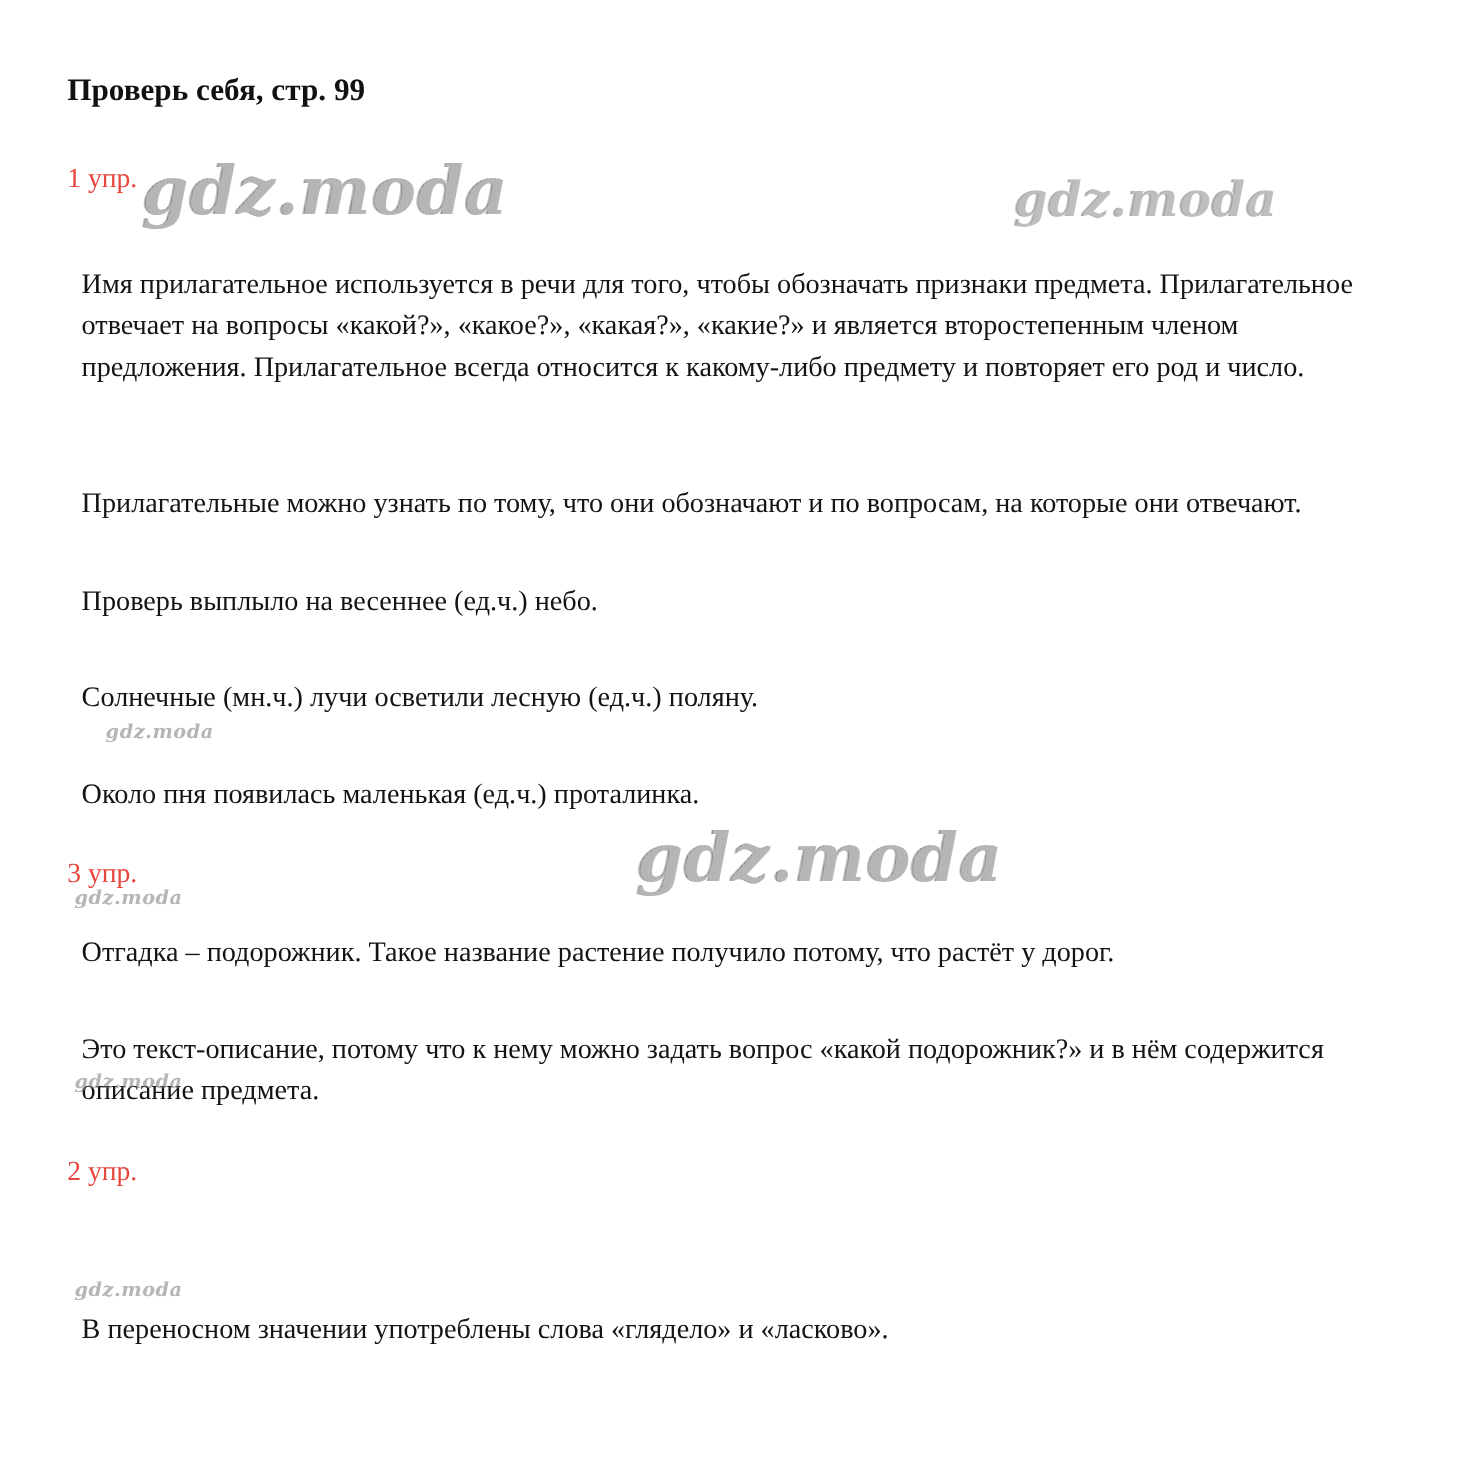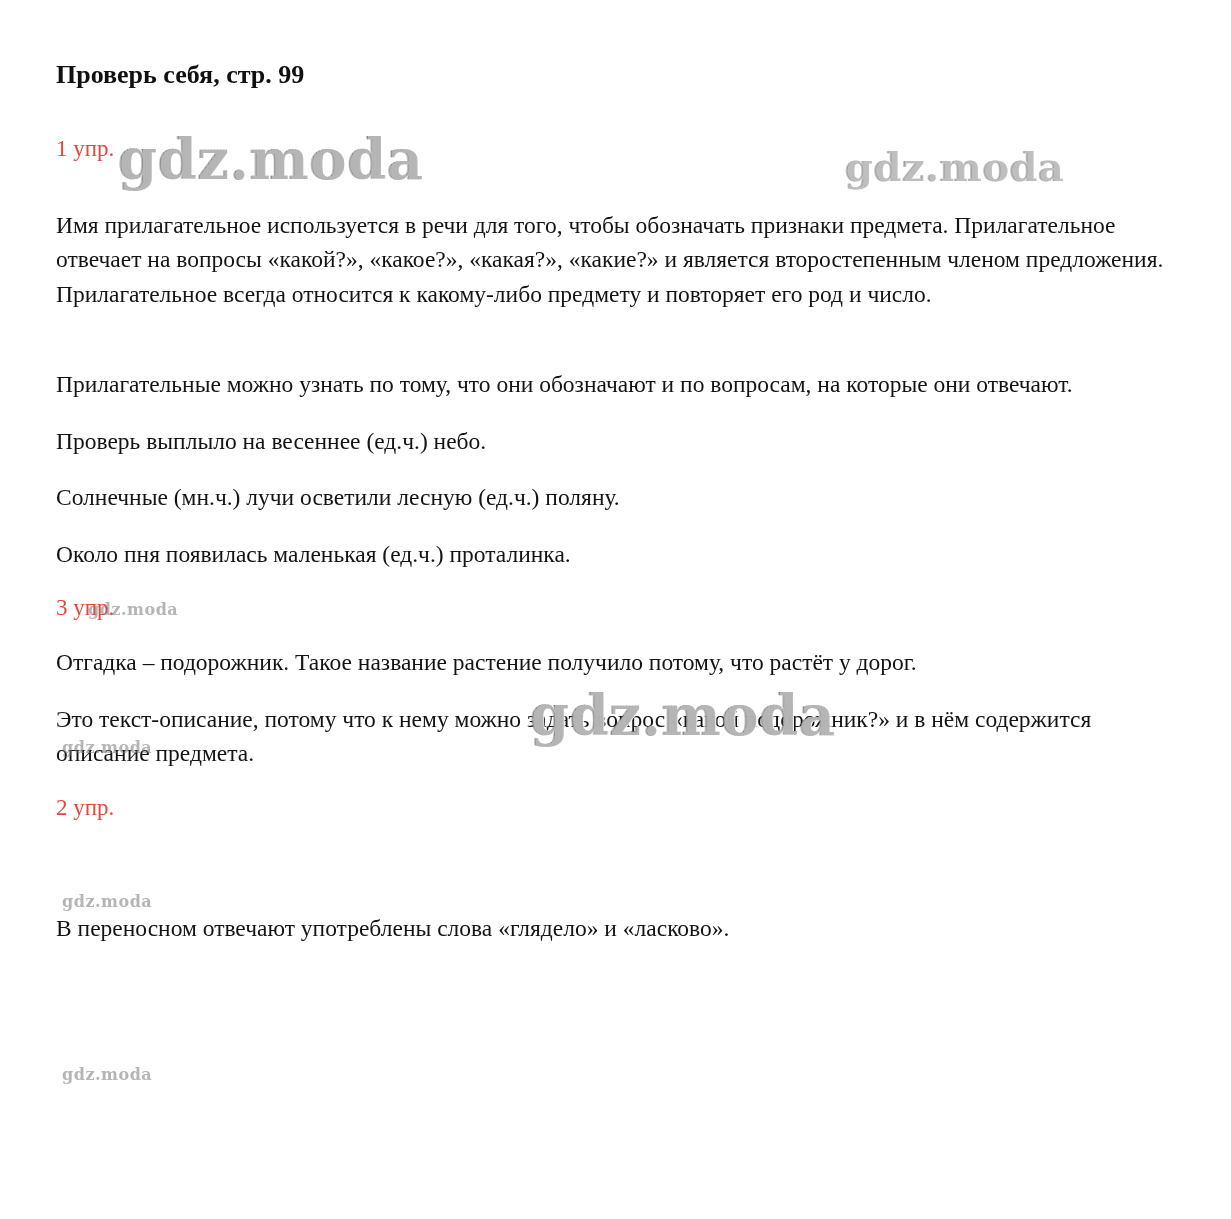--- a/index.html
+++ b/index.html
@@ -34,21 +34,21 @@
   .ex-label {
     color: #e8453c;
     font-size: 23px;
     line-height: 1.3;
     margin: 0;
   }
 
   .para {
     font-size: 23.5px;
     line-height: 1.47;
-    margin: 0;
+    margin: 12px;
     color: #141414;
     max-width: 1110px;
   }
 
   
   .gap-s { height: 10px; }
   .gap-m { height: 22px; }
   .gap-l { height: 34px; }
   .gap-xl { height: 44px; }
 
@@ -59,20 +59,21 @@
     font-weight: 700;
     color: rgba(120,120,120,0.30);
     letter-spacing: 0.5px;
     white-space: nowrap;
     pointer-events: none;
     user-select: none;
     text-shadow:
       1px 0 0 rgba(255,255,255,0.85),
       -1px 0 0 rgba(90,90,90,0.35),
       0 1px 0 rgba(255,255,255,0.6);
+    font-style: italic;
   }
   .wm-big {
     font-size: 56px;
     background: repeating-linear-gradient(
         90deg,
         rgba(80,80,80,0.75) 0px,
         rgba(80,80,80,0.75) 1px,
         rgba(255,255,255,0.0) 1px,
         rgba(255,255,255,0.0) 3px);
     -webkit-background-clip: text;
@@ -130,21 +131,21 @@
 
   <div class="gap-m"></div>
 
   <p class="ex-label">2 упр.</p>
   <div class="gap-m"></div>
   <div class="gap-s"></div>
 
   <div class="gap-l"></div>
 
   <div class="gap-m"></div>
-  <p class="para">В переносном отвечают употреблены слова «глядело» и «ласково».</p>
+  <p class="para">В переносном значении употреблены слова «глядело» и «ласково».</p>
 
   <div class="wm wm-big" id="wm1">gdz.moda</div>
   <div class="wm wm-mid" id="wm2">gdz.moda</div>
   <div class="wm wm-big" id="wm3">gdz.moda</div>
   <div class="wm wm-small" id="wm4">gdz.moda</div>
   <div class="wm wm-small" id="wm5">gdz.moda</div>
   <div class="wm wm-small" id="wm6">gdz.moda</div>
   <div class="wm wm-small" id="wm7">gdz.moda</div>
 
 </div>

